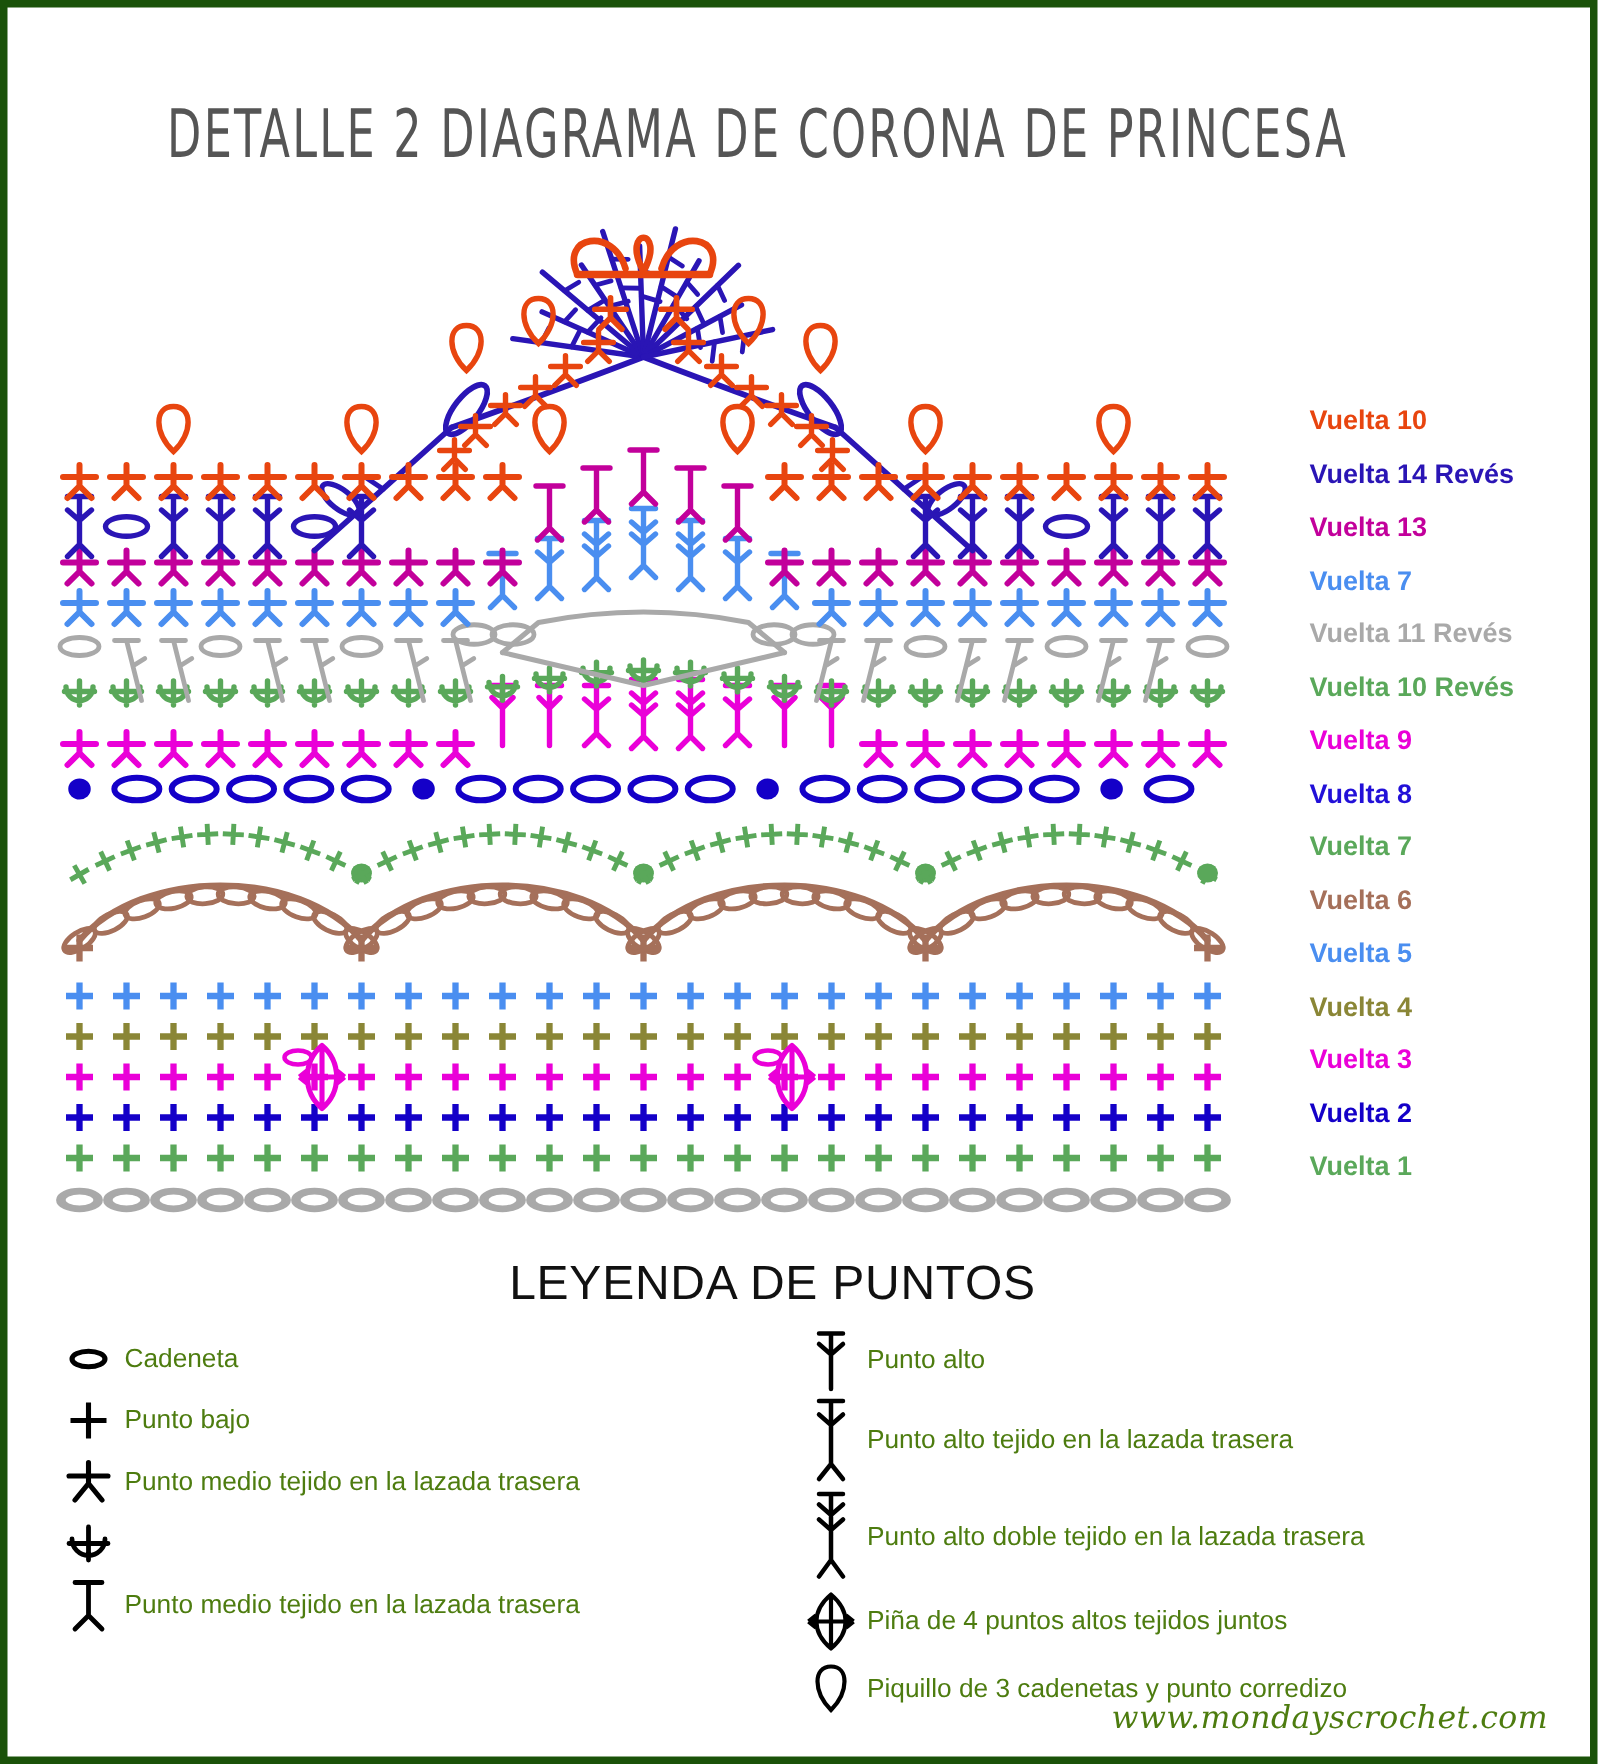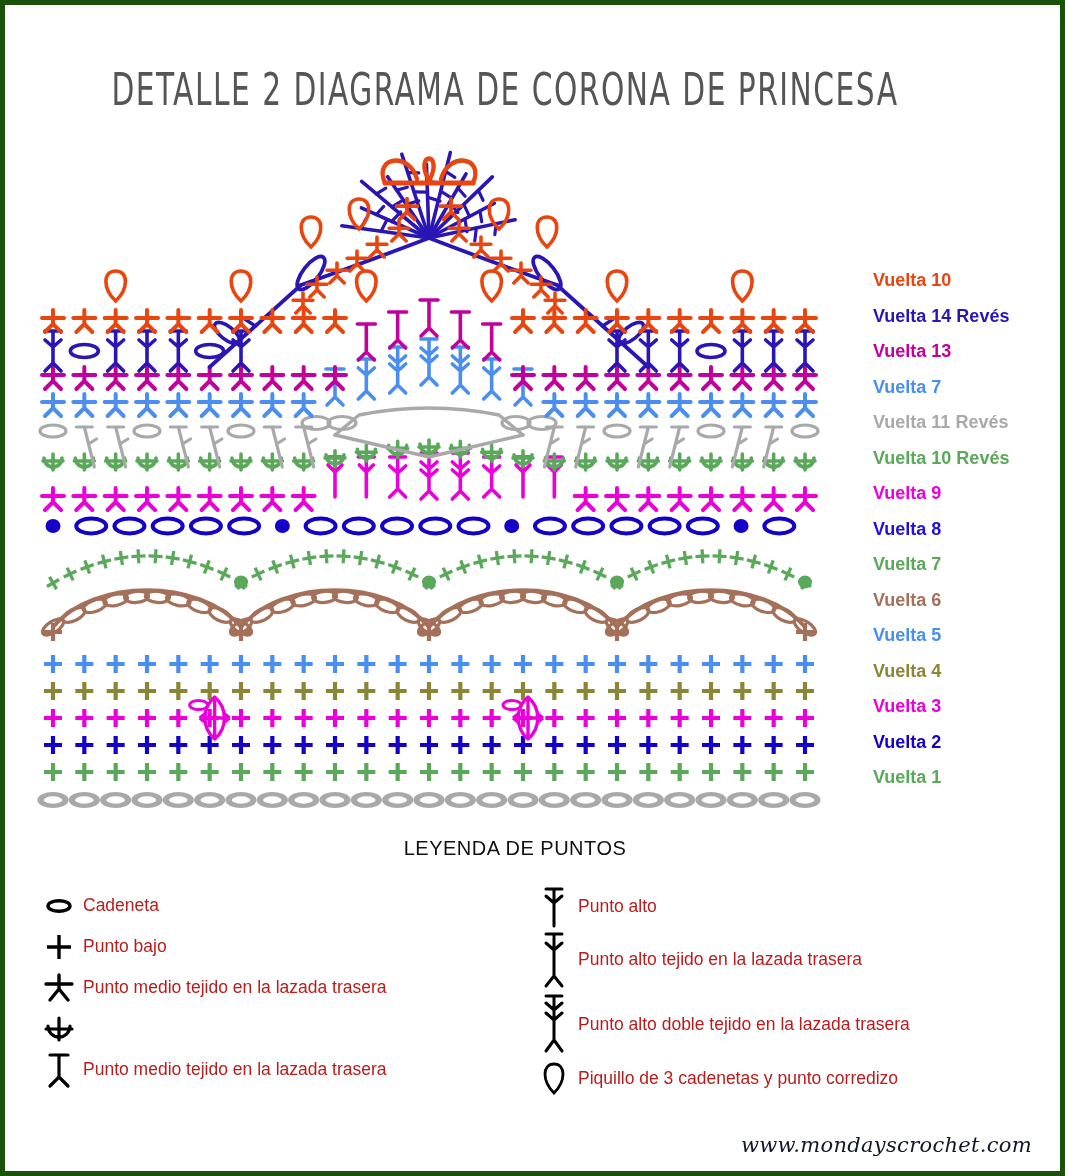--- a/index.html
+++ b/index.html
@@ -6,29 +6,29 @@
   body{width:1065px;height:1176px;font-family:"Liberation Sans",sans-serif;overflow:hidden;}
   #frame{position:absolute;left:0;top:0;width:1065px;height:1176px;box-sizing:border-box;border:5px solid #1a5209;background:#fff;}
   #title{position:absolute;left:0;top:58px;width:1000px;text-align:center;
          font-family:"Liberation Sans Narrow","DejaVu Sans Condensed","Liberation Sans",sans-serif;
          font-size:33px;letter-spacing:1.5px;color:#555555;font-weight:400;
          transform:scaleY(1.35);transform-origin:center top;white-space:nowrap;}
   #legend-rounds{position:absolute;left:868px;top:258px;width:195px;}
   .round-item{font-size:18px;line-height:35.5px;white-space:nowrap;font-weight:bold;
               font-family:"Liberation Sans",sans-serif;}
   #stitch-title{position:absolute;left:0;top:832px;width:1020px;text-align:center;
-                font-size:20px;color:#111;letter-spacing:.5px;}
+                font-size:32px;color:#111;letter-spacing:.5px;}
   #stitch-legend{position:absolute;left:30px;top:880px;width:1005px;}
   .lg-col{position:absolute;top:0;}
   .lg-left{left:0;width:500px;}
   .lg-right{left:495px;width:520px;}
   .lg-row{display:flex;align-items:center;}
   .lg-sym{width:48px;flex:0 0 48px;display:flex;align-items:center;justify-content:center;}
-  .lg-txt{font-size:17.5px;color:#b91c1c;white-space:nowrap;}
-  #watermark{position:absolute;right:28px;bottom:14px;font-size:21px;color:#0f172a;
+  .lg-txt{font-size:17.5px;color:#4d7c0f;white-space:nowrap;}
+  #watermark{position:absolute;right:28px;bottom:14px;font-size:21px;color:#4d7c0f;
              font-family:"DejaVu Serif",serif;font-style:italic;letter-spacing:.3px;}
   #chartwrap{position:absolute;left:10px;top:130px;width:840px;height:690px;}
   svg{display:block;overflow:visible;}
 </style>
 </head>
 <body>
 
 <div id="frame">
 
   <div id="title">DETALLE 2 DIAGRAMA DE CORONA DE PRINCESA</div>
@@ -712,20 +712,28 @@
 
       <div class="lg-row" style="height:66px">
         <span class="lg-sym">
           <svg width="34" height="64">
               <path d="M9 4 H25 M17 4 V48 M17 18 L25 11 M17 18 L9 11 M17 28 L25 21 M17 28 L9 21 M17 48 L9 59 M17 48 L25 59" stroke="#000" stroke-width="3" fill="none" stroke-linecap="round"></path>
             </svg>
         </span>
         <span class="lg-txt">Punto alto doble tejido en la lazada trasera</span>
       </div>
 
+      <div class="lg-row" style="height:47px">
+        <span class="lg-sym">
+          <svg width="40" height="44">
+              <path d="M20 4 C33 15 33 29 20 40 C7 29 7 15 20 4 Z M20 4 V40 M5 22 H35 M5 22 l5 -4 M5 22 l5 4 M35 22 l-5 -4 M35 22 l-5 4" stroke="#000" stroke-width="2.8" fill="none" stroke-linejoin="round"></path>
+            </svg>
+        </span>
+        <span class="lg-txt">Piña de 4 puntos altos tejidos juntos</span>
+      </div>
 
       <div class="lg-row" style="height:42px">
         <span class="lg-sym">
           <svg width="34" height="38">
               <path d="M17 34 C5 22 5 5 17 5 C29 5 29 22 17 34 Z" stroke="#000" stroke-width="2.8" fill="none"></path>
             </svg>
         </span>
         <span class="lg-txt">Piquillo de 3 cadenetas y punto corredizo</span>
       </div>
 

